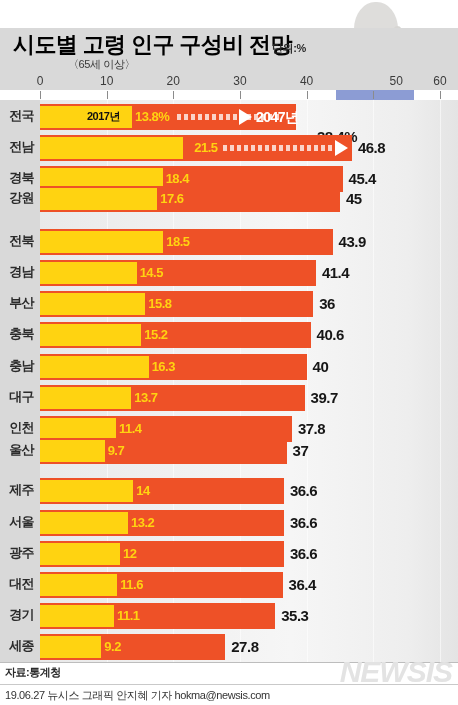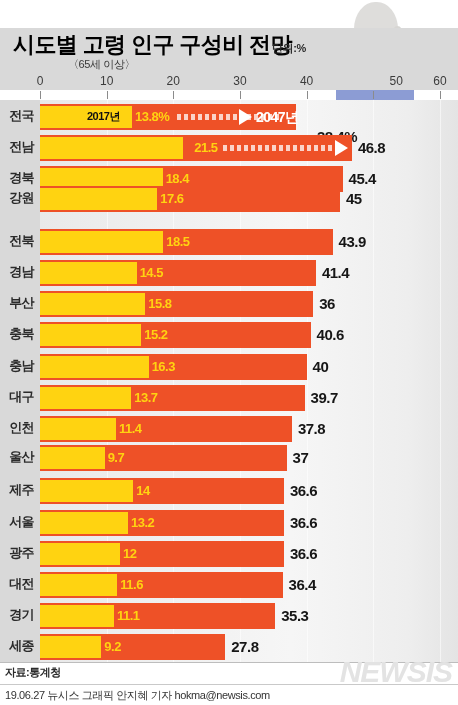--- a/index.html
+++ b/index.html
@@ -270,21 +270,21 @@
           <div class="val-start" style="left: 134.31px;">13.7</div>
           <div class="val-end" style="left: 310.601px;">39.7</div>
         </div>
         <div class="row" style="top: 312px;">
           <div class="row-label">인천</div>
           <div class="bar-outer" style="width: 251.937px; background: rgb(238, 81, 39);"></div>
           <div class="bar-inner" style="width: 75.981px; background: rgb(255, 211, 17);"></div>
           <div class="val-start" style="left: 118.981px;">11.4</div>
           <div class="val-end" style="left: 297.937px;">37.8</div>
         </div>
-        <div class="row" style="top: 341px;">
+        <div class="row" style="top: 334px;">
           <div class="row-label">울산</div>
           <div class="bar-outer" style="width: 246.605px; background: rgb(238, 81, 39);"></div>
           <div class="bar-inner" style="width: 64.6505px; background: rgb(255, 211, 17);"></div>
           <div class="val-start" style="left: 107.65px;">9.7</div>
           <div class="val-end" style="left: 292.605px;">37</div>
         </div>
         <div class="row" style="top: 374.4px;">
           <div class="row-label">제주</div>
           <div class="bar-outer" style="width: 243.939px; background: rgb(238, 81, 39);"></div>
           <div class="bar-inner" style="width: 93.31px; background: rgb(255, 211, 17);"></div>

